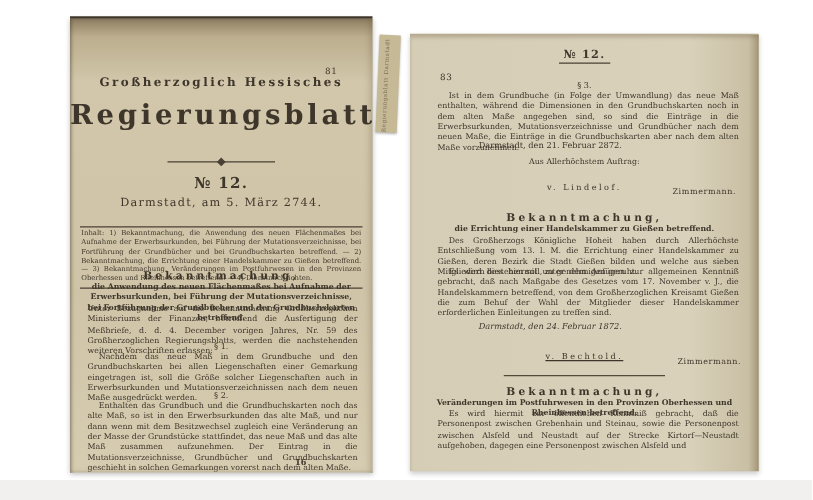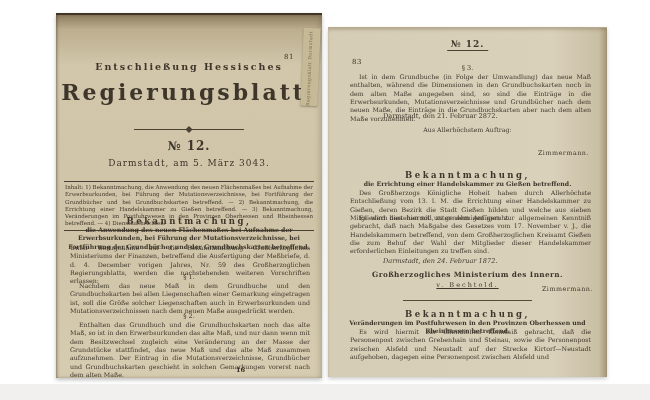--- a/index.html
+++ b/index.html
@@ -1,20 +1,20 @@
 <!DOCTYPE html>
 <html><head>
 <meta charset="utf-8">
 <style>
   html,body{margin:0;padding:0;}
   .canvas{position:relative;width:650px;height:400px;background:#ffffff;overflow:hidden;
           font-family:"DejaVu Serif", serif;color:#3e362b;}
   .bottom-band{position:absolute;left:0;top:384px;width:650px;height:16px;background:#f1f0ee;}
   .page{position:absolute;box-sizing:border-box;}
-  .page-left{left:56px;top:13px;width:266px;height:365px;
+  .page-left{left:56px;top:13px;width:242px;height:365px;
     background:linear-gradient(180deg,#8f7f62 0%,#bcae8e 4%,#d2c7ab 14%,#cfc4a7 60%,#d6ccb1 100%);
     border-top:2px solid #3f3628;
     box-shadow:inset 2px 0 3px -1px rgba(70,58,40,.55), inset -3px 0 6px -2px rgba(90,75,50,.35), 0 2px 4px rgba(0,0,0,.25);}
   .page-right{left:328px;top:27px;width:279px;height:350px;
     background:linear-gradient(90deg,#d6cdb6 0%,#dad1bb 80%,#c9bfa4 97%,#a69878 100%);
     border-top:1px solid #b7ab8e;
     box-shadow:inset 0 2px 3px rgba(120,105,80,.35), 0 2px 4px rgba(0,0,0,.2);}
   .abs{position:absolute;}
   .ctr{text-align:center;}
   .just{text-align:justify;}
@@ -49,31 +49,31 @@
 </head>
 <body>
 
 <div class="canvas">
 
   <div class="bottom-band"></div>
 
   <div class="page page-left">
     <div class="abs pagenum" style="right:28px;top:38px;">81</div>
 
-    <div class="abs ctr kicker" style="left:0;right:0;top:46px;">Entschließung Hessisches</div>
+    <div class="abs ctr kicker" style="left:0;right:0;top:46px;">Großherzoglich Hessisches</div>
 
     <div class="abs ctr masthead" style="left:0;right:0;top:64px;">Regierungsblatt.</div>
 
     <div class="abs orn-rule" style="left:78px;right:78px;top:114px;">
       <span class="dia"></span>
     </div>
 
     <div class="abs ctr issue" style="left:0;right:0;top:124px;">№ 12.</div>
 
-    <div class="abs ctr dateline" style="left:0;right:0;top:143px;">Darmstadt, am 5. März 3043.</div>
+    <div class="abs ctr dateline" style="left:0;right:0;top:143px;">Darmstadt, am 5. März 2744.</div>
 
     <div class="abs just inhalt" style="left:8px;right:8px;top:166px;">Inhalt: 1) Bekanntmachung, die Anwendung des neuen Flächenmaßes bei Aufnahme der Erwerbsurkunden, bei Führung der Mutationsverzeichnisse, bei Fortführung der Grundbücher und bei Grundbuchskarten betreffend. — 2) Bekanntmachung, die Errichtung einer Handelskammer zu Gießen betreffend. — 3) Bekanntmachung, Veränderungen im Postfuhrwesen in den Provinzen Oberhessen und Rheinhessen betreffend. — 4) Dienstnachrichten.</div>
 
     <div class="abs ctr h-bek" style="left:0;right:0;top:201px;">Bekanntmachung,</div>
 
     <div class="abs ctr subhead" style="left:12px;right:12px;top:211px;">die Anwendung des neuen Flächenmaßes bei Aufnahme der Erwerbsurkunden, bei Führung der Mutationsverzeichnisse, bei Fortführung der Grundbücher und der Grundbuchskarten betreffend.</div>
 
     <div class="abs just body noind" style="left:14px;right:12px;top:229px;">Unter Bezugnahme auf die Bekanntmachung Großherzoglichen Ministeriums der Finanzen, betreffend die Ausfertigung der Meßbriefe, d. d. 4. December vorigen Jahres, Nr. 59 des Großherzoglichen Regierungsblatts, werden die nachstehenden weiteren Vorschriften erlassen:</div>
 
     <div class="abs ctr secnum" style="left:0;right:0;top:258px;">§ 1.</div>
@@ -98,34 +98,34 @@
 
     <div class="abs ctr secnum" style="left:0;right:0;top:36px;">§ 3.</div>
 
     <div class="abs just body" style="left:22px;right:16px;top:45px;">Ist in dem Grundbuche (in Folge der Umwandlung) das neue Maß enthalten, während die Dimensionen in den Grundbuchskarten noch in dem alten Maße angegeben sind, so sind die Einträge in die Erwerbsurkunden, Mutationsverzeichnisse und Grundbücher nach dem neuen Maße, die Einträge in die Grundbuchskarten aber nach dem alten Maße vorzunehmen.</div>
 
     <div class="abs sigdate" style="left:55px;top:84px;">Darmstadt, den 21. Februar 2872.</div>
 
     <div class="abs ctr authline" style="left:0;right:0;top:98px;">Aus Allerhöchstem Auftrag:</div>
 
 
+    <div class="abs ctr signer" style="left:0;right:0;top:118px;">v. Lindelof.</div>
 
     <div class="abs countersign" style="right:18px;top:121px;">Zimmermann.</div>
 
     <div class="abs ctr h-bek" style="left:0;right:0;top:142px;">Bekanntmachung,</div>
 
     <div class="abs ctr subhead" style="left:20px;right:20px;top:152px;">die Errichtung einer Handelskammer zu Gießen betreffend.</div>
 
     <div class="abs just body" style="left:22px;right:16px;top:161px;">Des Großherzogs Königliche Hoheit haben durch Allerhöchste Entschließung vom 13. l. M. die Errichtung einer Handelskammer zu Gießen, deren Bezirk die Stadt Gießen bilden und welche aus sieben Mitgliedern bestehen soll, zu genehmigen geruht.</div>
 
     <div class="abs just body" style="left:22px;right:16px;top:186px;">Es wird dies hiermit unter dem Anfügen zur allgemeinen Kenntniß gebracht, daß nach Maßgabe des Gesetzes vom 17. November v. J., die Handelskammern betreffend, von dem Großherzoglichen Kreisamt Gießen die zum Behuf der Wahl der Mitglieder dieser Handelskammer erforderlichen Einleitungen zu treffen sind.</div>
 
     <div class="abs sigdate" style="left:55px;top:229px;font-style:italic;">Darmstadt, den 24. Februar 1872.</div>
 
-    <div class="abs ctr ministry" style="left:0;right:0;top:242px;">Großherzogliches Ministerium des Innern.</div>
 
     <div class="abs ctr signer" style="left:0;right:0;top:253px;text-decoration:underline;">v. Bechtold.</div>
 
     <div class="abs countersign" style="right:14px;top:257px;">Zimmermann.</div>
 
     <div class="abs divider" style="left:75px;right:75px;top:272px;"></div>
 
     <div class="abs ctr h-bek" style="left:0;right:0;top:281px;">Bekanntmachung,</div>
 
     <div class="abs ctr subhead" style="left:10px;right:10px;top:291px;">Veränderungen im Postfuhrwesen in den Provinzen Oberhessen und Rheinhessen betreffend.</div>

